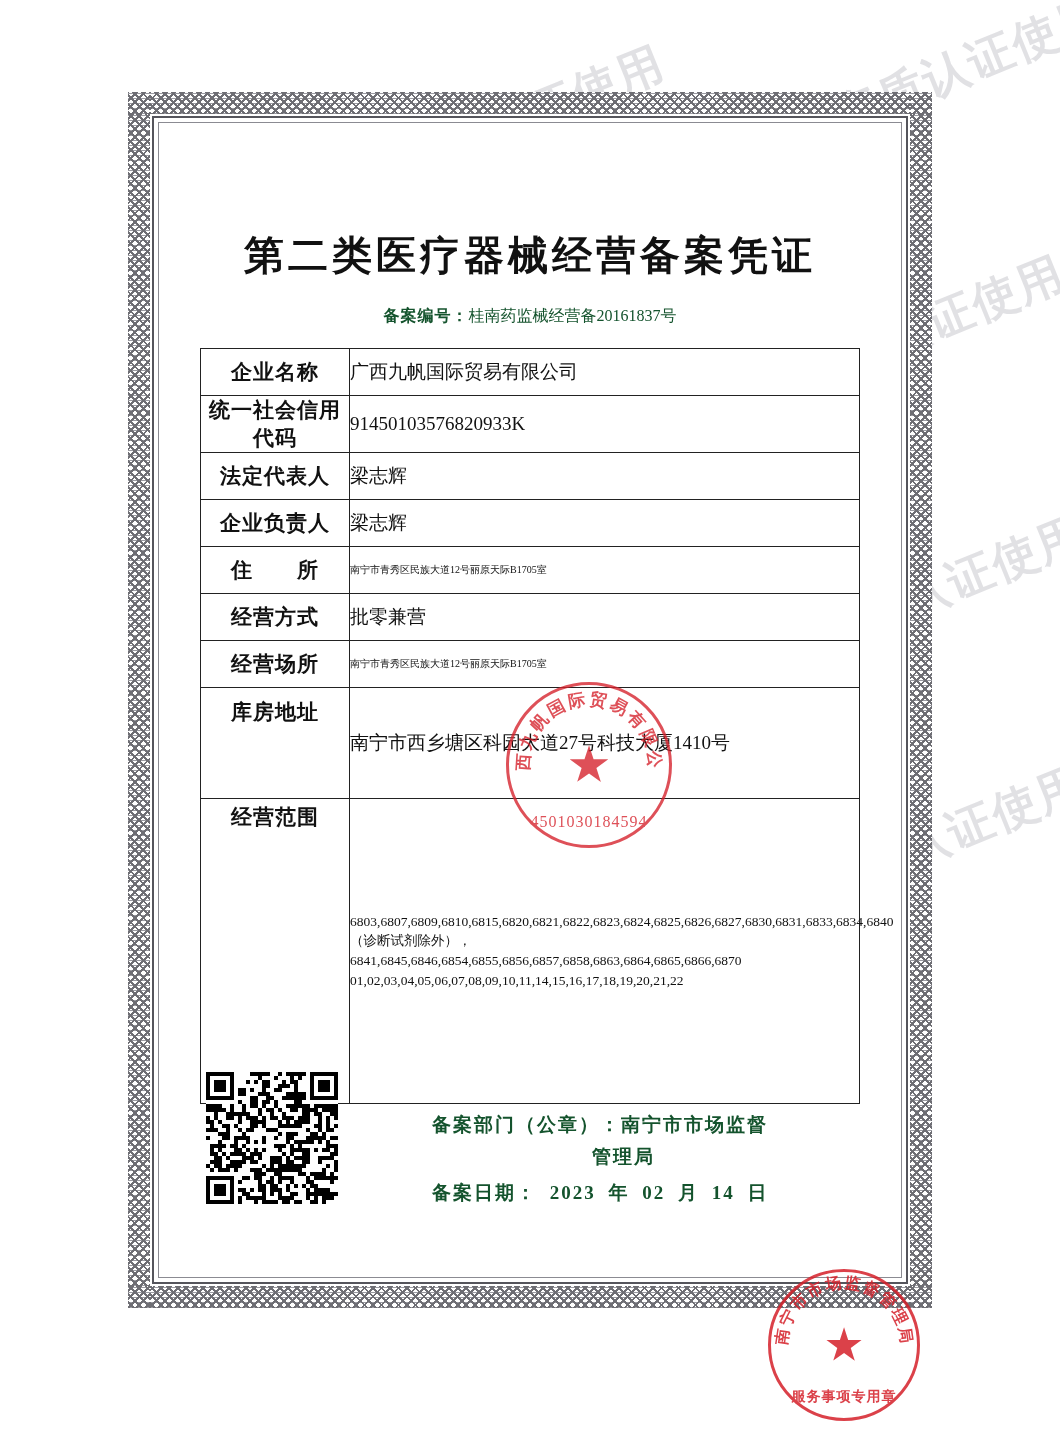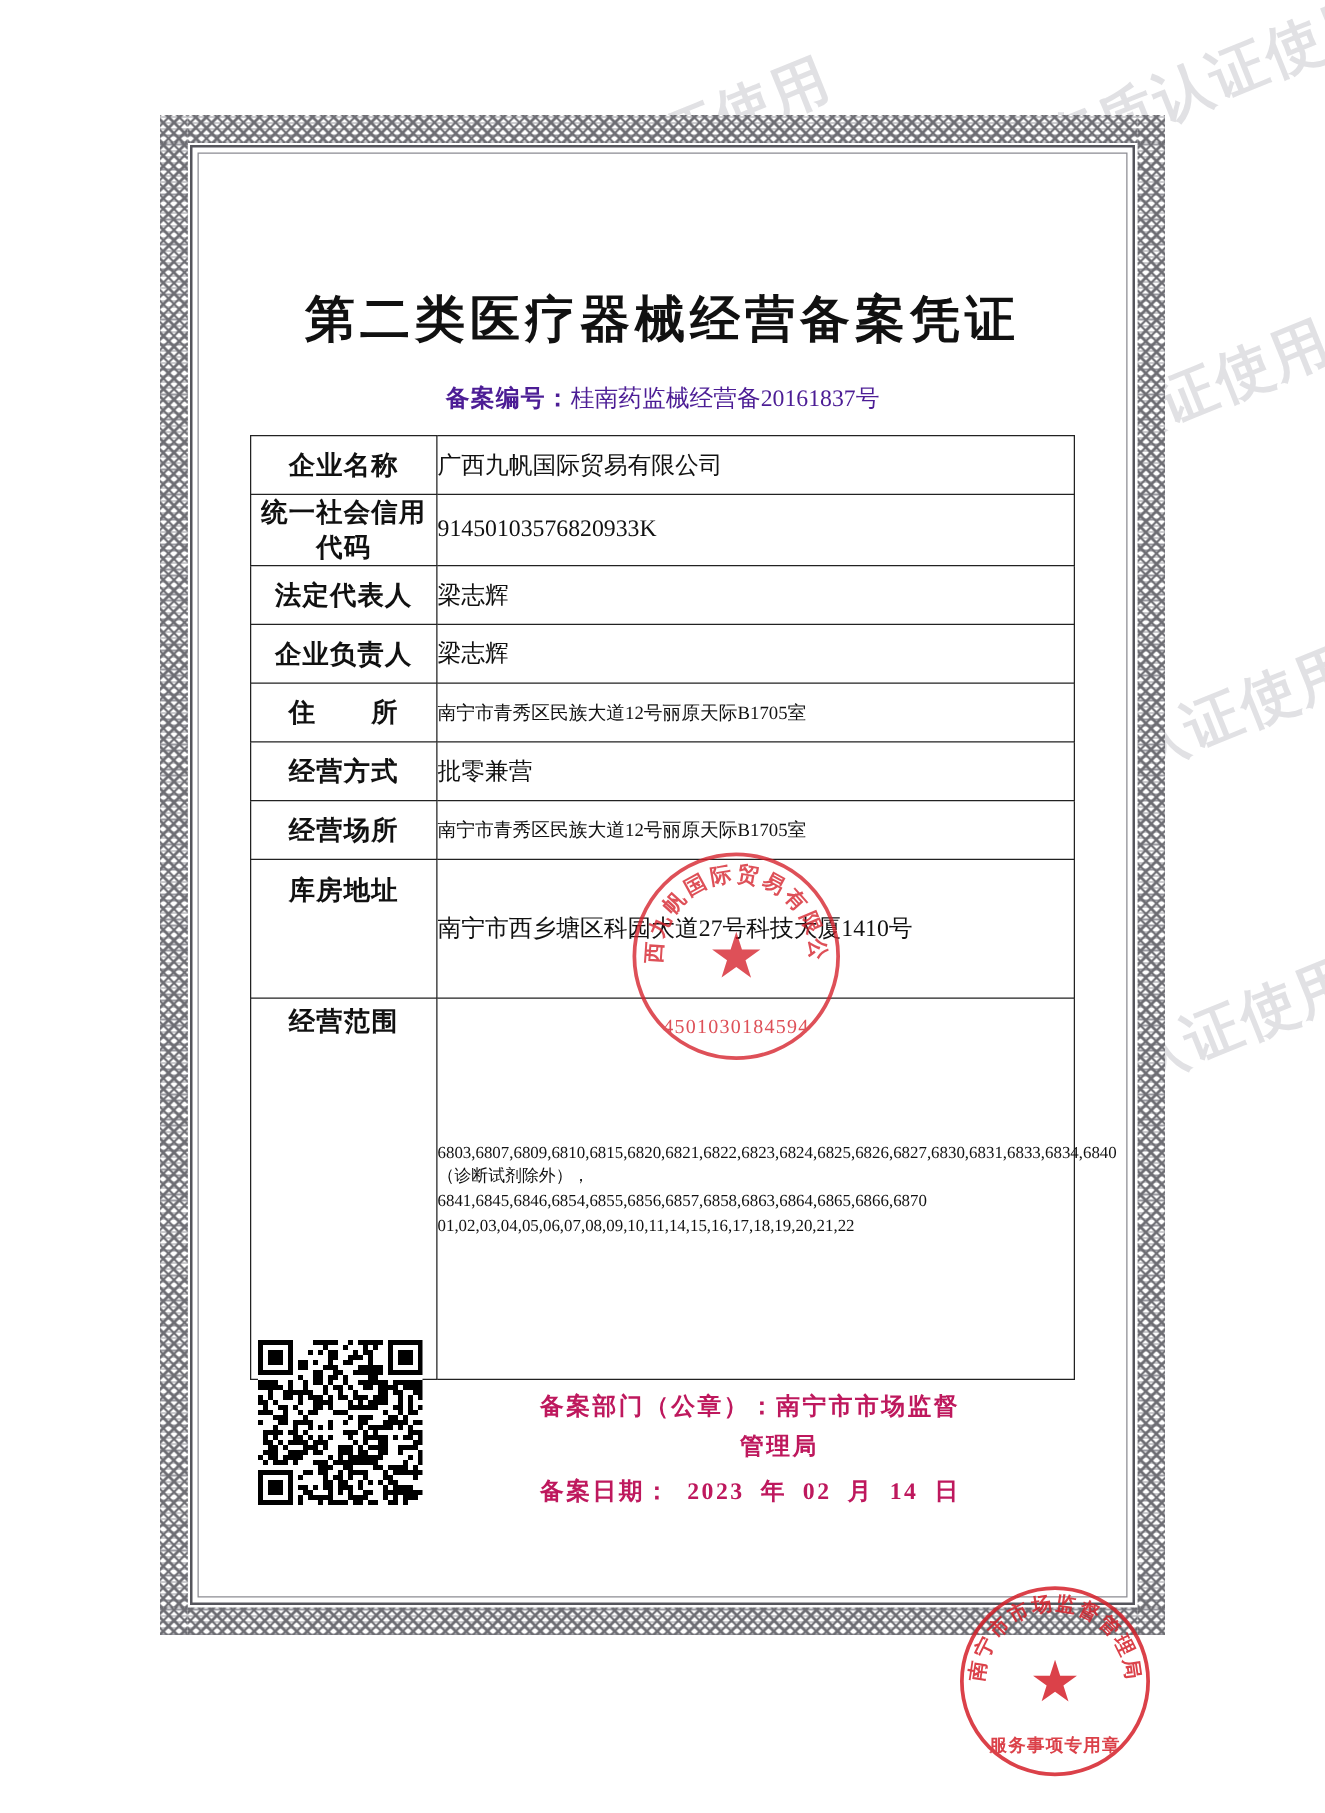--- a/index.html
+++ b/index.html
@@ -65,22 +65,22 @@
     font-size:40px;
     font-weight:bold;
     letter-spacing:4px;
     color:#111;
     font-family:"DejaVu Serif","Liberation Serif",serif;
   }
   .subtitle{
     position:absolute;
     left:0; right:0; top:174px;
     text-align:center;
-    font-size:19px;
-    color:#4c1d95;
+    font-size:16px;
+    color:#14532d;
   }
   .subtitle .lbl{font-weight:bold;letter-spacing:1px;}
   .subtitle .val{letter-spacing:0px;}
 
   
   table.maintbl{
     position:absolute;
     left:32px; top:216px;
     width:660px;
     border-collapse:collapse;
@@ -99,21 +99,21 @@
     letter-spacing:1px;
     height:46px;
     color:#111;
   }
   td.val{
     padding-left:10px;
     font-size:16px;
     color:#111;
   }
   td.val.big{font-size:19px;}
-  td.val.small{font-size:15px;}
+  td.val.small{font-size:10px;}
   .r-store td{height:100px;vertical-align:top;padding-top:10px;}
   .r-store td.key{vertical-align:top;padding-top:10px;}
   .r-scope td{height:300px;vertical-align:top;padding-top:8px;}
   .r-scope td.key{vertical-align:top;padding-top:4px;margin-left:48px;}
   .scope-text{
     font-size:13.5px;
     line-height:1.45;
     letter-spacing:0px;
     white-space:pre-line;
     padding-right:6px;
@@ -129,21 +129,21 @@
 
   
   .footer{
     position:absolute;
     right:40px; top:980px;
     width:420px;
     text-align:left;
     font-size:19px;
     font-weight:bold;
     letter-spacing:2px;
-    color:#be185d;
+    color:#14532d;
   }
   .footer .line1{margin-bottom:6px;}
   .footer .line1 .dept{font-weight:bold;}
   .footer .line1b{margin-left:160px;margin-bottom:10px;}
   .footer .line2 span{margin-right:6px;}
 
   
   .seal-dept{
     position:absolute;
     left:600px; top:1137px;

